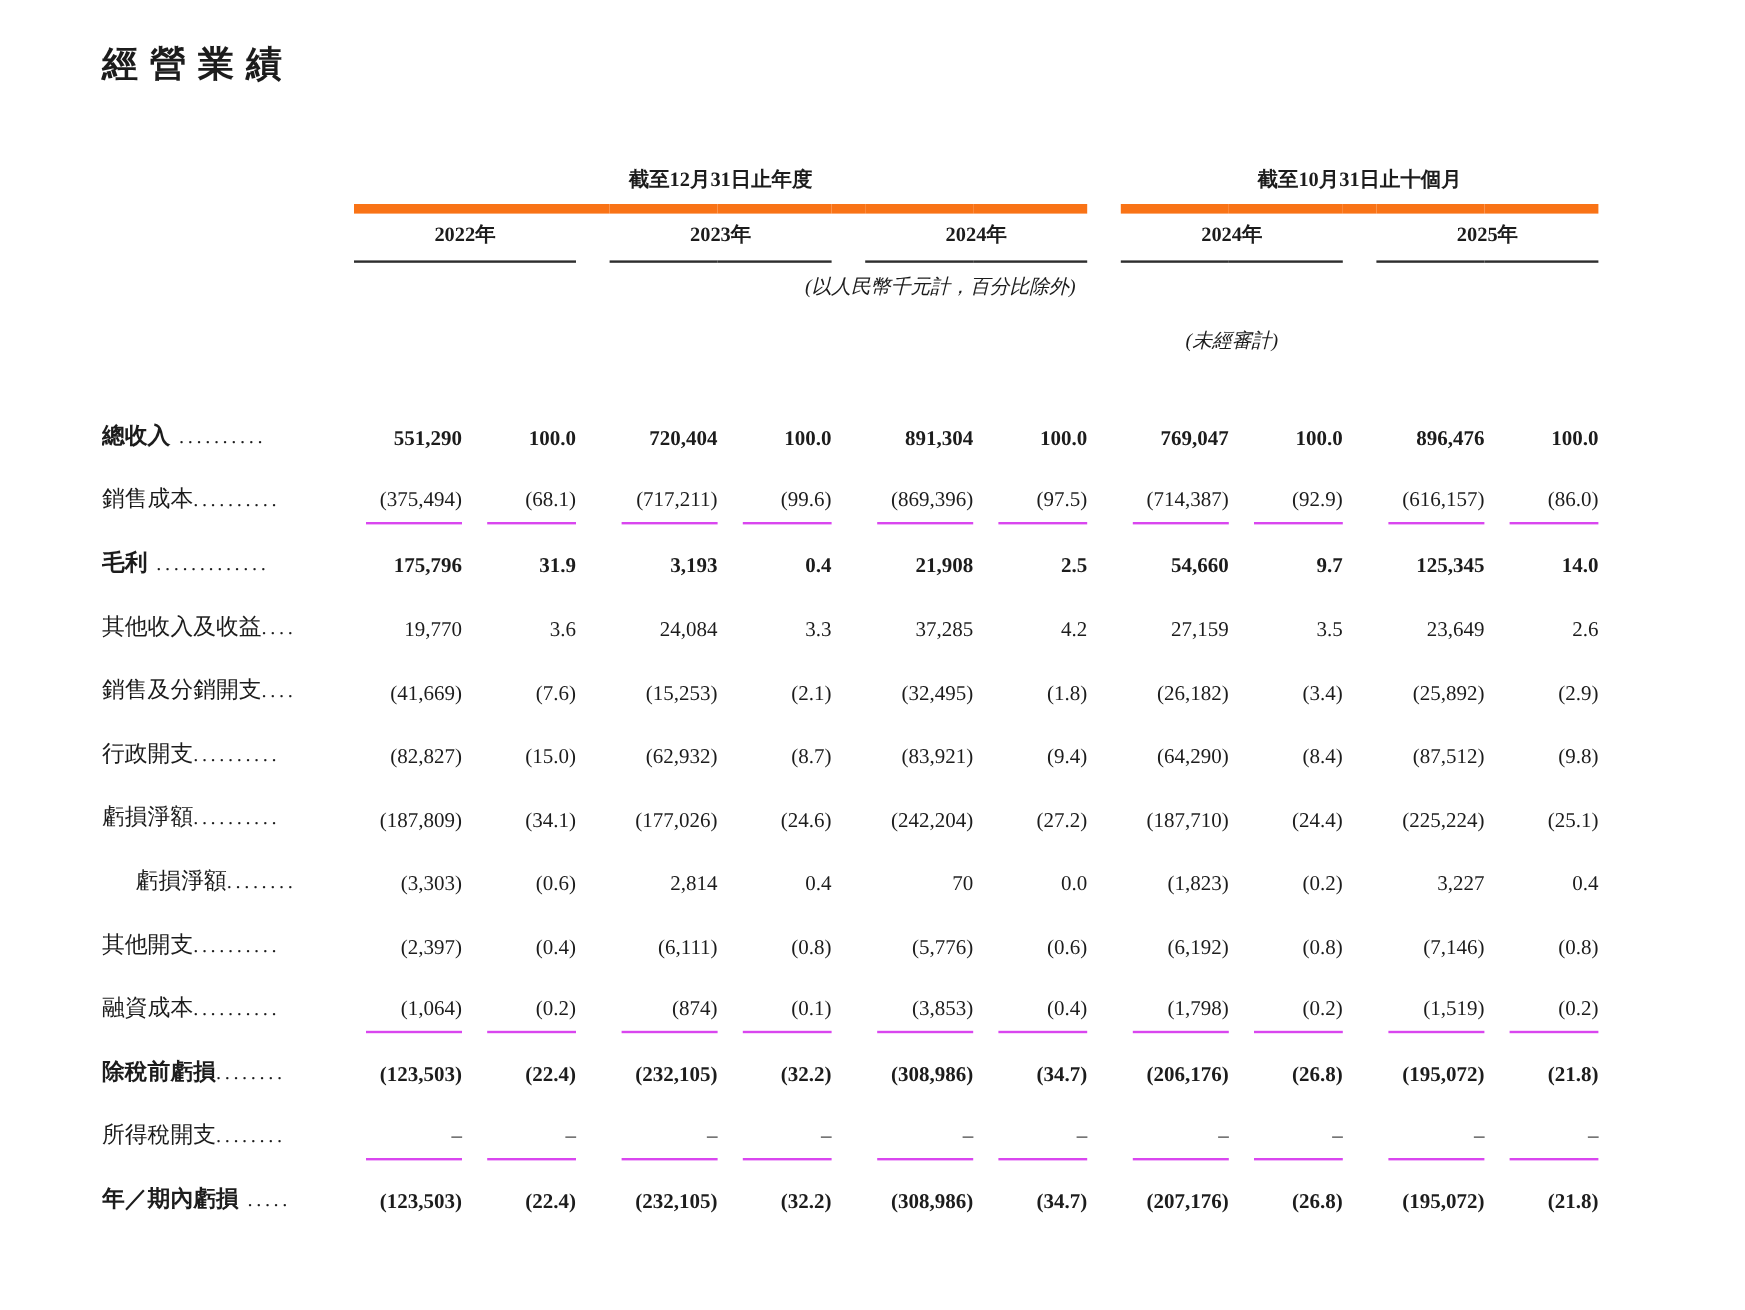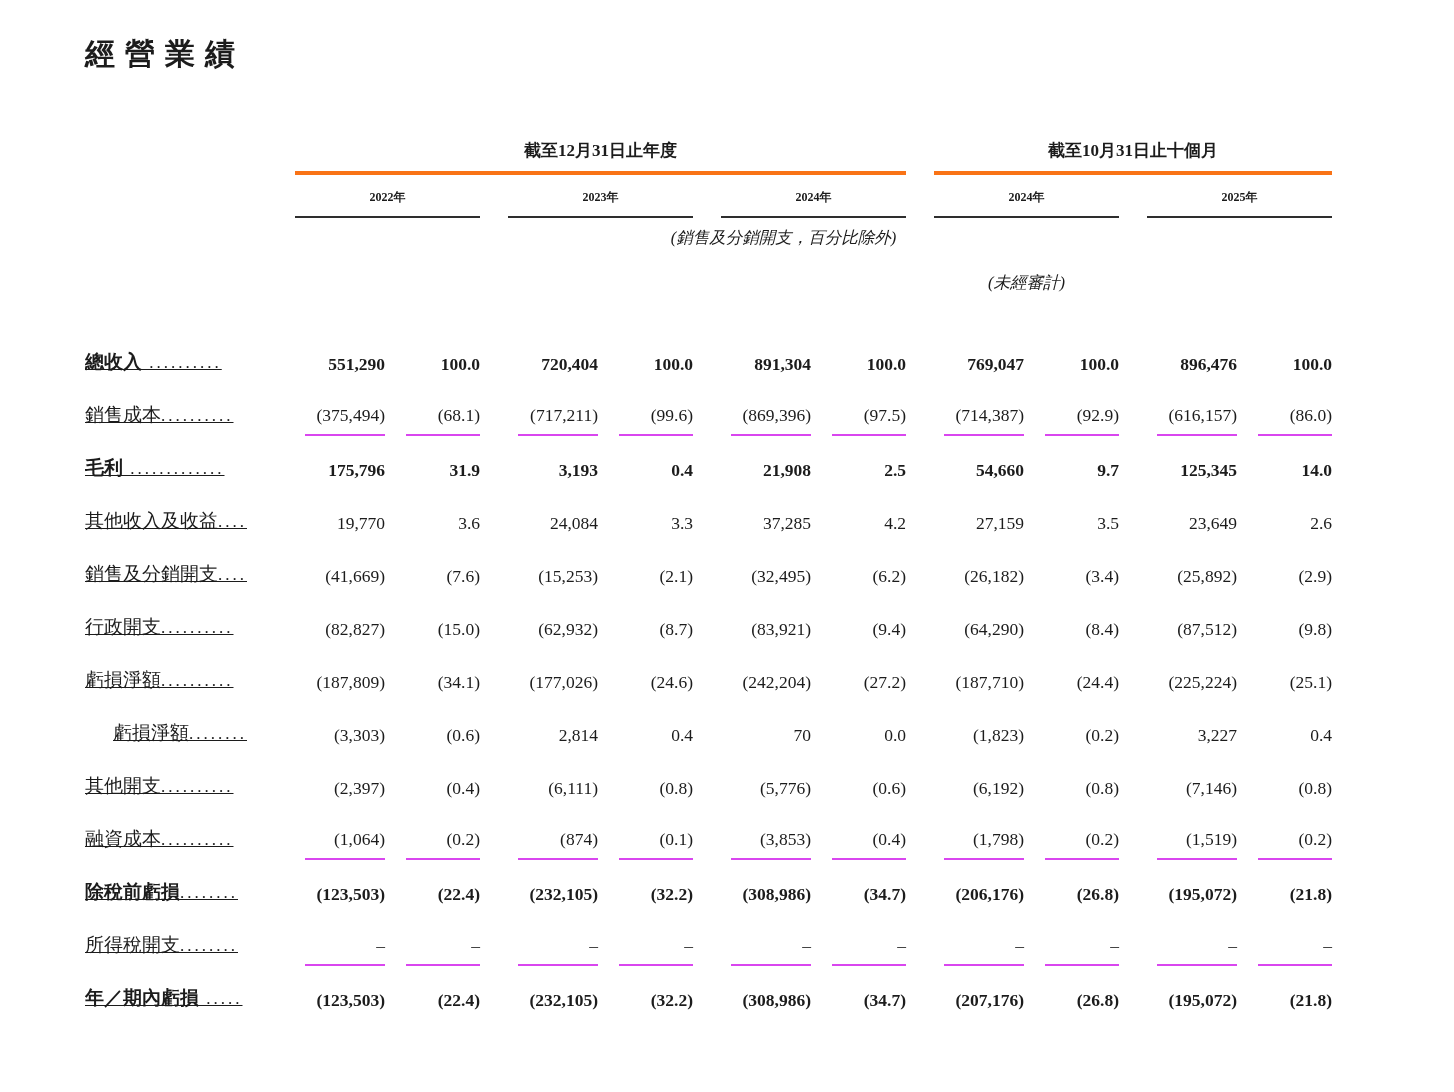--- a/index.html
+++ b/index.html
@@ -16,40 +16,40 @@
   }
   table{
     border-collapse:collapse;table-layout:fixed;
     margin:66px 0 0 85px;width:1247px;
   }
   td,th{padding:0;vertical-align:bottom;font-weight:normal;}
   
   tr.grp-row{height:35px;}
   th.grp{
     font-size:17px;font-weight:bold;text-align:center;white-space:nowrap;
-    border-bottom:4px solid #f97316;padding-bottom:9px;
+    border-bottom:8px solid #f97316;padding-bottom:9px;
   }
   tr.yr-row{height:44px;}
   th.yr{
-    font-size:12px;font-weight:bold;text-align:center;white-space:nowrap;
+    font-size:17px;font-weight:bold;text-align:center;white-space:nowrap;
     border-bottom:2px solid #2e2e2e;padding-bottom:10px;
   }
   tr.note-row{height:38px;}
   tr.unaud-row{height:45px;}
   td.note{
     font-style:italic;font-size:16.5px;text-align:center;
     padding-bottom:6px;white-space:nowrap;
   }
   td.note.units{padding-right:60px;}
   tr.spacer-row{height:30px;}
   
   tbody tr.data-row{height:53px;}
   tbody tr.label-only{height:38px;}
   td.lblcell{
-    font-size:19px;white-space:nowrap;padding-bottom:8px;overflow:hidden;text-decoration:underline;
+    font-size:19px;white-space:nowrap;padding-bottom:8px;overflow:hidden;
   }
   td.lblcell.ind{padding-left:28px;}
   .dots{letter-spacing:3px;font-size:17px;font-weight:normal;}
   td.val{text-align:right;}
   .num{
     display:inline-block;min-width:80px;text-align:right;
     font-size:17.5px;padding-bottom:8px;white-space:nowrap;
   }
   .num.pct{min-width:74px;}
   .num.rule{border-bottom:2px solid #d946ef;}
@@ -93,21 +93,21 @@
       <th class="yr" colspan="2">2023年</th>
       <td></td>
       <th class="yr" colspan="2">2024年</th>
       <td></td>
       <th class="yr" colspan="2">2024年</th>
       <td></td>
       <th class="yr" colspan="2">2025年</th>
     </tr>
     <tr class="note-row">
       <td></td>
-      <td class="note units" colspan="14">(銷售及分銷開支，百分比除外)</td>
+      <td class="note units" colspan="14">(以人民幣千元計，百分比除外)</td>
     </tr>
     <tr class="unaud-row">
       <td colspan="9"></td>
       <td></td>
       <td class="note" colspan="2">(未經審計)</td>
       <td></td>
       <td colspan="2"></td>
     </tr>
     <tr class="spacer-row">
       <td colspan="15"></td>
@@ -184,21 +184,21 @@
       </tr>
       <tr class="data-row">
         <td class="lblcell"><span class="lbl">銷售及分銷開支</span><span class="dots">....</span></td>
         <td class="val"><span class="num">(41,669)</span></td>
         <td class="val"><span class="num pct">(7.6)</span></td>
         <td></td>
         <td class="val"><span class="num">(15,253)</span></td>
         <td class="val"><span class="num pct">(2.1)</span></td>
         <td></td>
         <td class="val"><span class="num">(32,495)</span></td>
-        <td class="val"><span class="num pct">(6.2)</span></td>
+        <td class="val"><span class="num pct">(1.8)</span></td>
         <td></td>
         <td class="val"><span class="num">(26,182)</span></td>
         <td class="val"><span class="num pct">(3.4)</span></td>
         <td></td>
         <td class="val"><span class="num">(25,892)</span></td>
         <td class="val"><span class="num pct">(2.9)</span></td>
       </tr>
       <tr class="data-row">
         <td class="lblcell"><span class="lbl">行政開支</span><span class="dots">..........</span></td>
         <td class="val"><span class="num">(82,827)</span></td>

